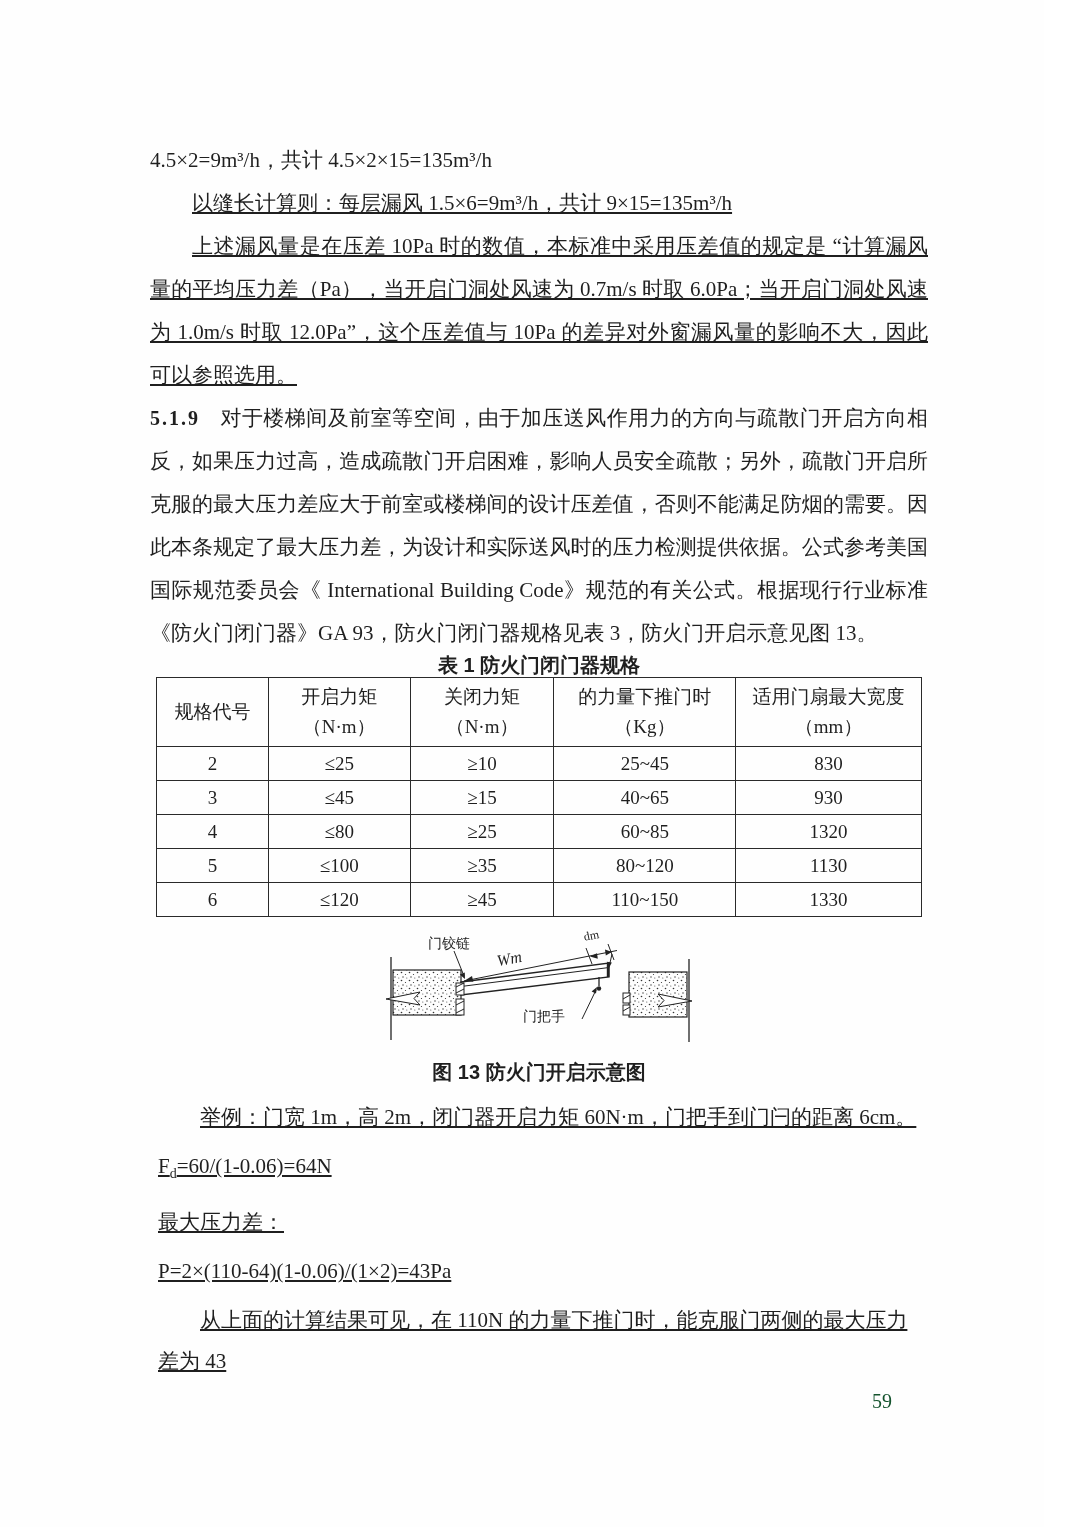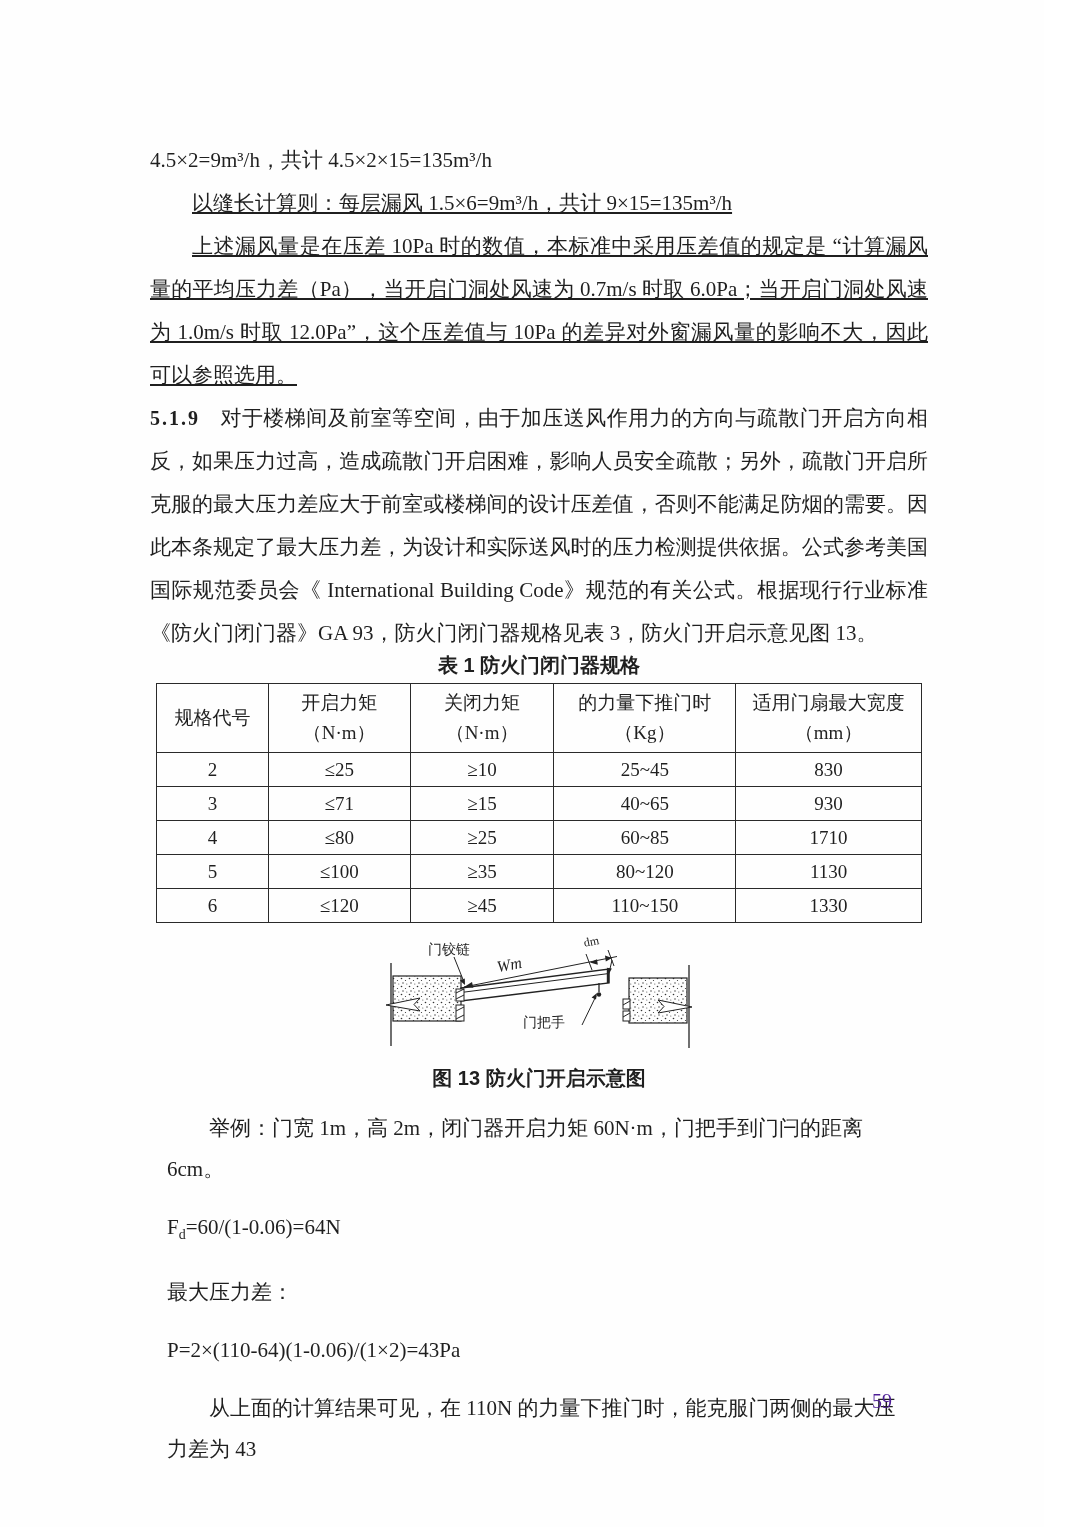--- a/index.html
+++ b/index.html
@@ -15,40 +15,40 @@
   .clause-label{
     font-family:Liberation Serif, serif;
     font-weight:bold;font-size:20px;letter-spacing:2px;
   }
   .clause-gap{display:inline-block;width:20px;}
   .tbl-title{
     font-family:"Liberation Sans","DejaVu Sans",sans-serif;
     font-weight:bold;font-size:20px;line-height:24px;text-align:center;margin-top:-2px;
   }
   table.spec{
-    width:766px;margin:6px auto 0 auto;border-collapse:collapse;
+    width:766px;margin:0 auto 0 auto;border-collapse:collapse;
     font-size:19px;color:#1f1f1f;
   }
   table.spec td{border:1.6px solid #2a2a2a;text-align:center;vertical-align:middle;padding:0;}
   table.spec tr.hdr td{height:68px;}
   table.spec tr.datarow td{height:33px;}
   .hcell-l1,.hcell-l2{line-height:30px;}
   .figure-wrap{width:310px;margin:6px auto 0 auto;}
   .fig-caption{
     font-family:"Liberation Sans","DejaVu Sans",sans-serif;
     font-weight:bold;font-size:20px;line-height:26px;text-align:center;margin-top:2px;
   }
   .example{margin-top:12px;}
-  .example p{font-size:21px;line-height:41px;margin:17px;}
+  .example p{font-size:21px;line-height:41px;margin:8px;text-decoration:underline;}
   .ex-ind{text-indent:42px;}
   .ex-label{margin-left:96px;}
   .ex-formula{margin-left:88px;}
   sub.fsub{font-size:14px;}
   .page-number{
-    position:absolute;top:1390px;right:152px;font-size:20px;color:#4c1d95;margin-left:40px;
+    position:absolute;top:1390px;right:152px;font-size:20px;color:#14532d;margin-left:40px;
   }
   svg text{fill:#222;}
   .diag-line{stroke:#222;stroke-width:1.3;fill:none;}
   .diag-thin{stroke:#222;stroke-width:1;fill:none;}
   .diag-fill{fill:#222;stroke:none;}
   .dart{fill:#fff;stroke:#222;stroke-width:1;}
 </style>
 </head>
 <body>
 
@@ -95,31 +95,31 @@
       </tr>
       <tr class="datarow">
         <td>2</td>
         <td>≤25</td>
         <td>≥10</td>
         <td>25~45</td>
         <td>830</td>
       </tr>
       <tr class="datarow">
         <td>3</td>
-        <td>≤71</td>
+        <td>≤45</td>
         <td>≥15</td>
         <td>40~65</td>
         <td>930</td>
       </tr>
       <tr class="datarow">
         <td>4</td>
         <td>≤80</td>
         <td>≥25</td>
         <td>60~85</td>
-        <td>1710</td>
+        <td>1320</td>
       </tr>
       <tr class="datarow">
         <td>5</td>
         <td>≤100</td>
         <td>≥35</td>
         <td>80~120</td>
         <td>1130</td>
       </tr>
       <tr class="datarow">
         <td>6</td>

